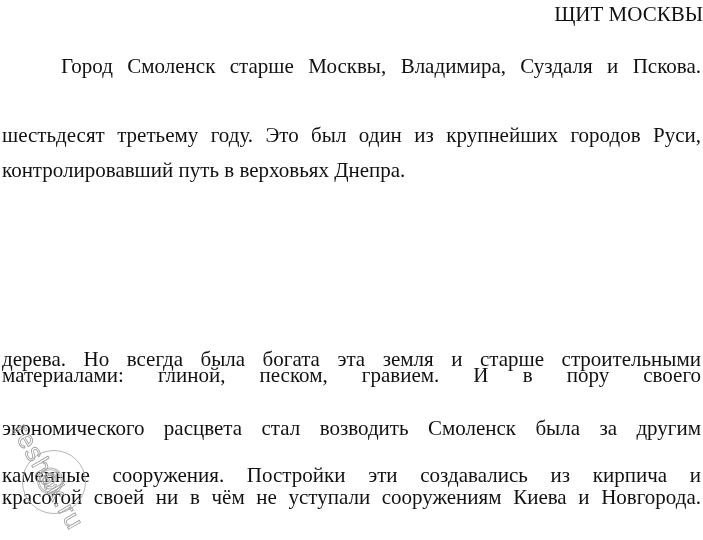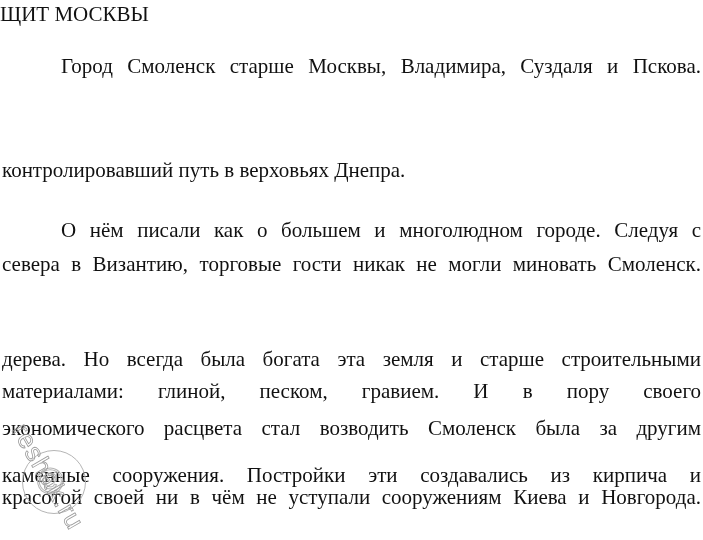--- a/index.html
+++ b/index.html
@@ -20,21 +20,21 @@
       left: 0;
       top: 0;
       width: 703px;
       height: 540px;
     }
     .title {
       position: absolute;
       top: 1px;
       left: 0;
       width: 703px;
-      text-align: left;
+      text-align: right;
       font-size: 21px;
       line-height: 26px;
       letter-spacing: 0px;
     }
     .line {
       position: absolute;
       left: 2px;
       width: 699px;
       font-size: 21px;
       line-height: 26px;
@@ -90,27 +90,26 @@
     }
   </style>
 </head>
 <body>
 
 <div class="page">
 
   <div class="title">ЩИТ МОСКВЫ</div>
 
   <div class="line indent" style="top:53px;">Город Смоленск старше Москвы, Владимира, Суздаля и Пскова.</div>
+  <div class="line" style="top:122px;">шестьдесят третьему году. Это был один из крупнейших городов Руси,</div>
   <div class="line last" style="top:157px;">контролировавший путь в верховьях Днепра.</div>
 
-  <div class="line indent" style="top:217px;">О нём писали как о большем и многолюдном городе. Следуя с</div>
-  <div class="line" style="top:251px;">севера в Византию, торговые гости никак не могли миновать Смоленск.</div>
 
   <div class="line" style="top:346px;">дерева. Но всегда была богата эта земля и старше строительными</div>
-  <div class="line" style="top:378px;">материалами: глиной, песком, гравием. И в пору своего</div>
+  <div class="line" style="top:362px;">материалами: глиной, песком, гравием. И в пору своего</div>
   <div class="line" style="top:415px;">экономического расцвета стал возводить Смоленск была за другим</div>
   <div class="line" style="top:462px;">каменные сооружения. Постройки эти создавались из кирпича и</div>
   <div class="line" style="top:484px;">красотой своей ни в чём не уступали сооружениям Киева и Новгорода.</div>
 
   <div class="watermark">
     <div class="wm-copy">
       <span class="wm-copy-inner">©</span>
     </div>
     <div class="wm-text">reshak.ru</div>
   </div>

